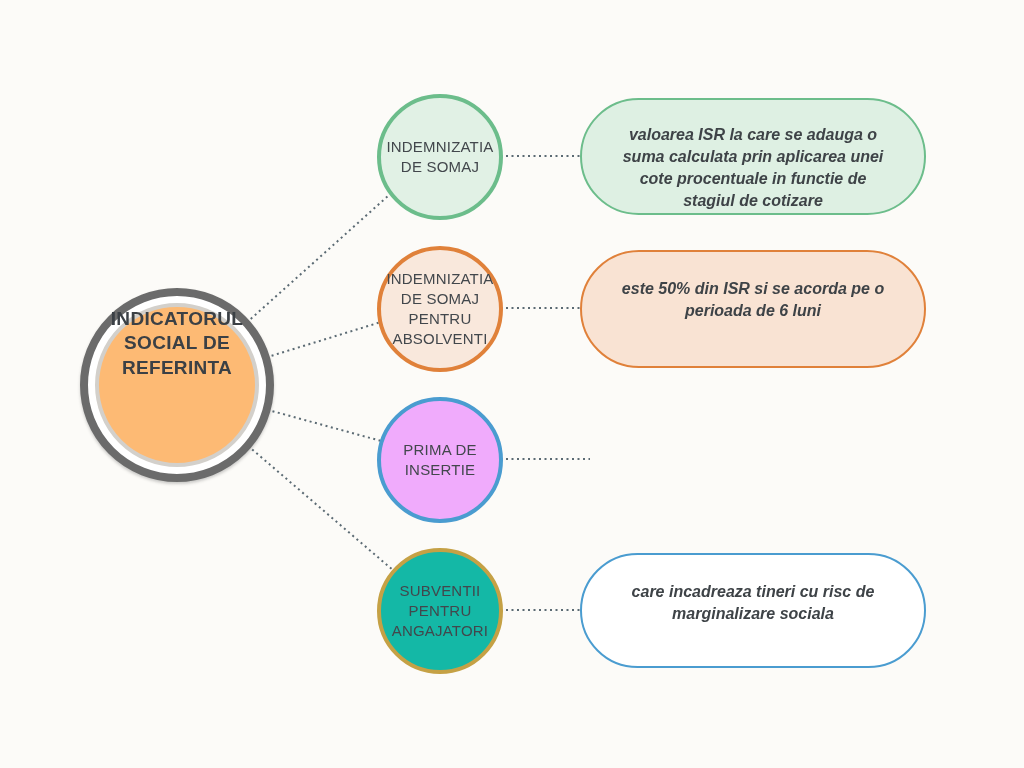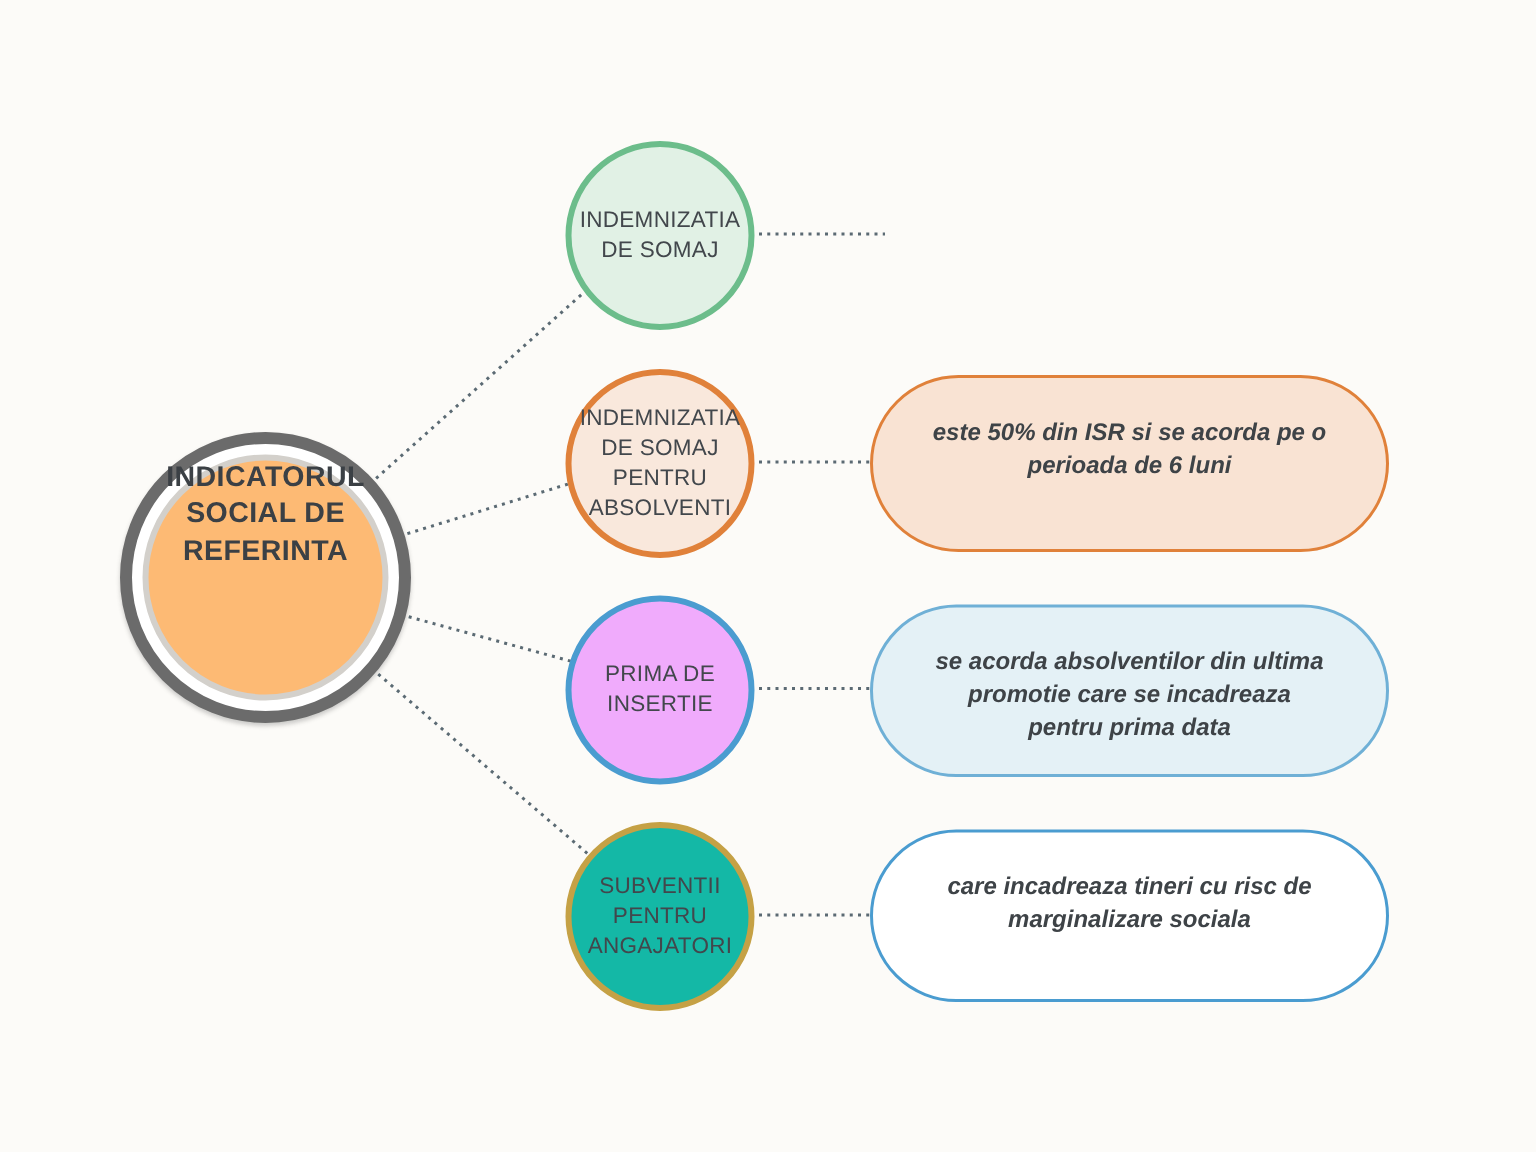--- a/index.html
+++ b/index.html
@@ -81,33 +81,33 @@
 
   <div class="center">
     <div class="center-inner">
       <span>INDICATORUL SOCIAL DE REFERINTA</span>
     </div>
   </div>
 
   <div class="circle green">
     <span>INDEMNIZATIA DE SOMAJ</span>
   </div>
+  <div class="pill green">
+    <span>valoarea ISR la care se adauga o suma calculata prin aplicarea unei cote procentuale in functie de stagiul de cotizare</span>
+  </div>
 
   <div class="circle orange">
     <span>INDEMNIZATIA DE SOMAJ PENTRU ABSOLVENTI</span>
   </div>
   <div class="pill orange">
     <span>este 50% din ISR si se acorda pe o perioada de 6 luni</span>
   </div>
 
   <div class="circle blue">
     <span>PRIMA DE INSERTIE</span>
-  </div>
-  <div class="pill blue">
-    <span>se acorda absolventilor din ultima promotie care se incadreaza pentru prima data</span>
   </div>
 
   <div class="circle gold">
     <span>SUBVENTII PENTRU ANGAJATORI</span>
   </div>
   <div class="pill white">
     <span>care incadreaza tineri cu risc de marginalizare sociala</span>
   </div>
 
 </div>

